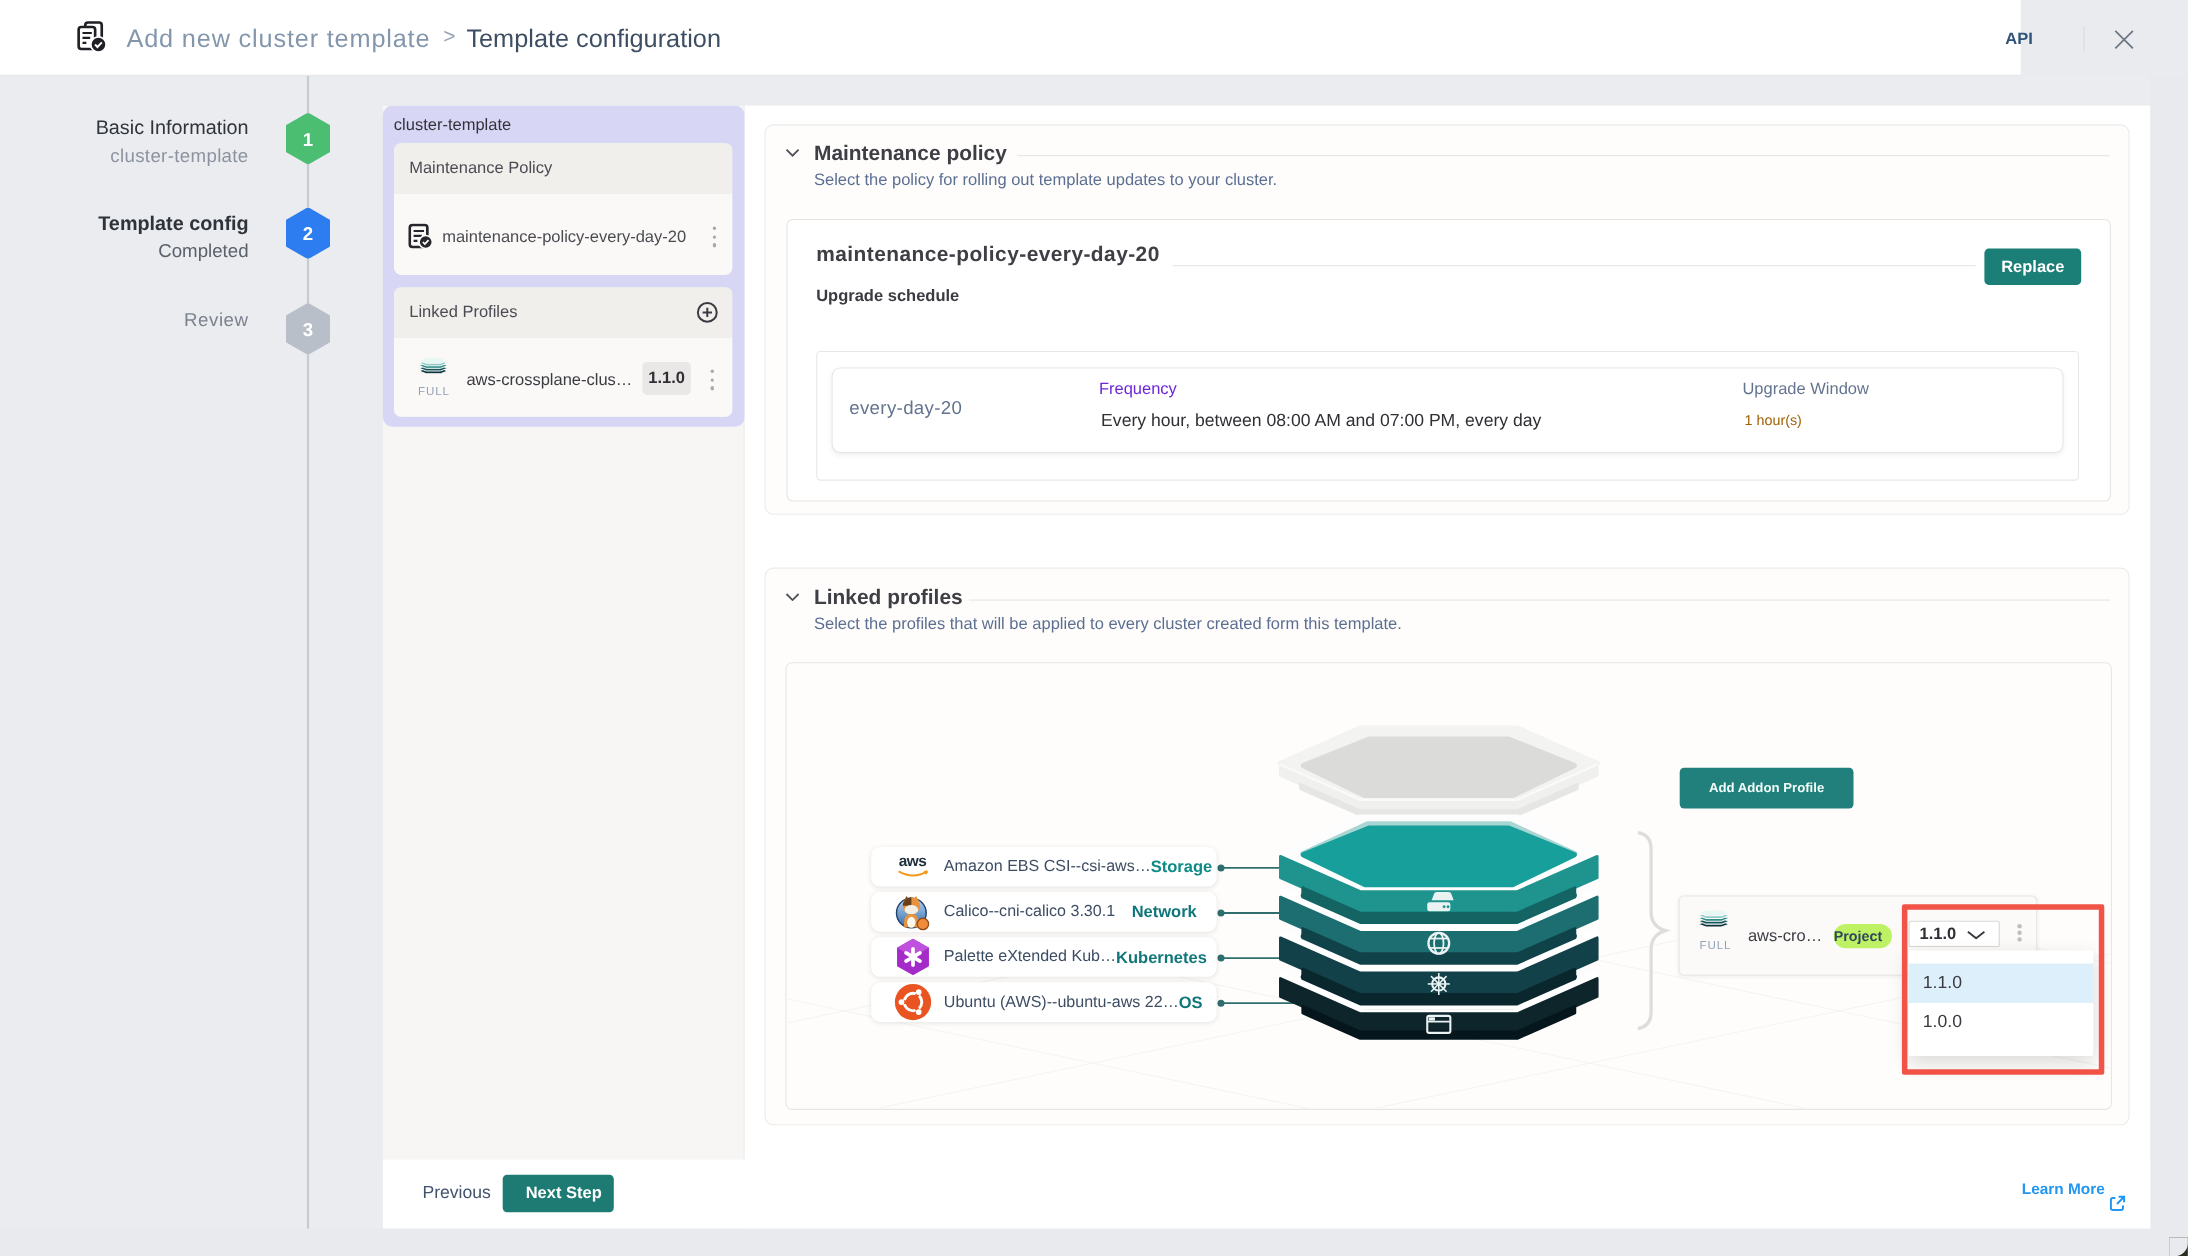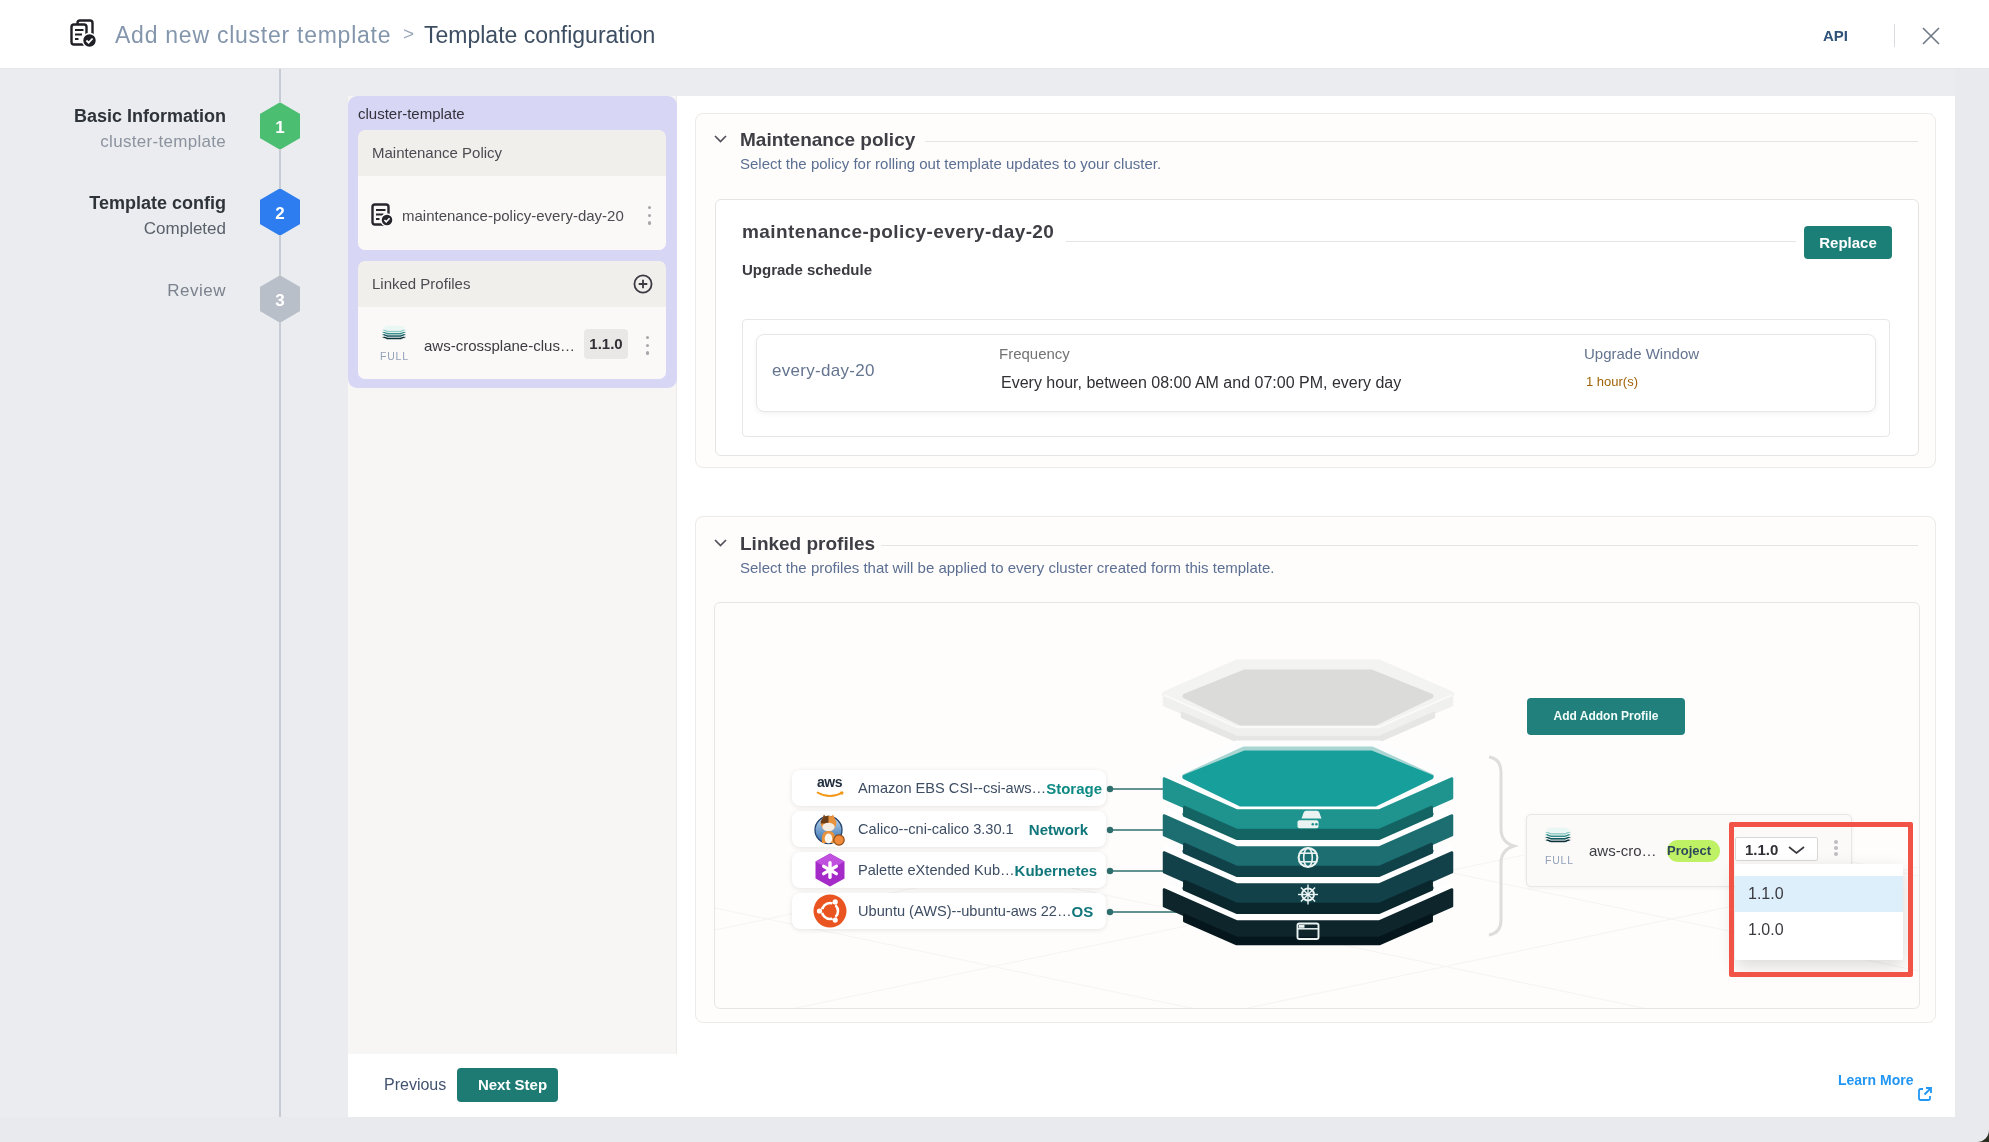--- a/index.html
+++ b/index.html
@@ -8,21 +8,21 @@
   .abs { position:absolute; }
   .pill { width:314px; height:36px; background:#fff; border-radius:8px; box-shadow:0 1px 5px rgba(0,0,0,0.10);
           display:flex; align-items:center; padding:0 18px 0 21px; }
   .picon { width:34px; height:34px; position:relative; flex:0 0 34px; display:flex; align-items:center; }
   .pname { font-size:14.6px; color:#3D4D63; margin-left:11px; white-space:nowrap; }
   .pcat  { font-size:15px; font-weight:bold; color:#10767A; margin-left:auto; white-space:nowrap; }
 </style>
 </head>
 <body>
 
-<div class="abs" style="left:0;top:0;width:1989px;height:69px;background:#fff;border-bottom:1px solid #E4E6EA;z-index:5;">
+<div class="abs" style="left:0;top:0;width:1837px;height:69px;background:#fff;border-bottom:1px solid #E4E6EA;z-index:5;">
   <svg class="abs" style="left:70px;top:19px;" width="28" height="30" viewBox="0 0 28 30">
     <rect x="7.5" y="1.5" width="15" height="19" rx="2.5" fill="none" stroke="#1F1F26" stroke-width="2.4"></rect>
     <rect x="1.5" y="5.5" width="15" height="20" rx="2.5" fill="#fff" stroke="#1F1F26" stroke-width="2.4"></rect>
     <line x1="5" y1="11" x2="13.5" y2="11" stroke="#1F1F26" stroke-width="2"></line>
     <line x1="5" y1="15.5" x2="12" y2="15.5" stroke="#1F1F26" stroke-width="2"></line>
     <line x1="5" y1="20" x2="8.5" y2="20" stroke="#1F1F26" stroke-width="2"></line>
     <circle cx="19.5" cy="21.5" r="7" fill="#1F1F26" stroke="#fff" stroke-width="1.6"></circle>
     <path d="M16.4 21.5 l2.2 2.2 l4-4.2" fill="none" stroke="#fff" stroke-width="1.8"></path>
   </svg>
   <span class="abs" style="left:115px;top:22px;font-size:23px;letter-spacing:0.75px;color:#8496AC;">Add new cluster template</span>
@@ -31,21 +31,21 @@
   <span class="abs" style="left:1823px;top:27px;font-size:15px;font-weight:bold;color:#2E5279;">API</span>
   <div class="abs" style="left:1894px;top:24px;width:1px;height:23px;background:#D8DCE2;"></div>
   <svg class="abs" style="left:1921px;top:26px;" width="20" height="20" viewBox="0 0 20 20">
     <path d="M2 2 L18 18 M18 2 L2 18" stroke="#6E7884" stroke-width="1.6"></path>
   </svg>
 </div>
 
 <div class="abs" style="left:0;top:69px;width:348px;height:1073px;background:#EAECEF;"></div>
 <div class="abs" style="left:279px;top:69px;width:2px;height:1073px;background:#C7CBD3;"></div>
 
-<div class="abs" style="left:0;top:106px;width:226px;text-align:right;font-size:18px;font-weight:bold;color:#2F333A;">Basic Information</div>
+<div class="abs" style="left:0;top:106px;width:226px;text-align:right;font-size:18px;font-weight:normal;color:#2F333A;">Basic Information</div>
 <div class="abs" style="left:0;top:132px;width:226px;text-align:right;font-size:17px;letter-spacing:0.3px;color:#8C939F;">cluster-template</div>
 <div class="abs" style="left:0;top:193px;width:226px;text-align:right;font-size:18px;font-weight:bold;color:#2F333A;">Template config</div>
 <div class="abs" style="left:0;top:219px;width:226px;text-align:right;font-size:17px;color:#5A616B;">Completed</div>
 <div class="abs" style="left:0;top:281px;width:226px;text-align:right;font-size:17px;letter-spacing:0.5px;color:#7B828D;">Review</div>
 
 <svg class="abs" style="left:260px;top:103px;" width="40" height="46" viewBox="0 0 40 46">
   <polygon points="20,1 39,12 39,34 20,45 1,34 1,12" fill="#4CBE72" stroke="#4CBE72" stroke-width="3" stroke-linejoin="round"></polygon>
   <text x="20" y="29.5" text-anchor="middle" font-size="17" font-weight="bold" fill="#fff">1</text>
 </svg>
 <svg class="abs" style="left:260px;top:189px;" width="40" height="46" viewBox="0 0 40 46">
@@ -124,21 +124,21 @@
   <span class="abs" style="left:44px;top:41px;font-size:15px;color:#5C6F92;">Select the policy for rolling out template updates to your cluster.</span>
 
   <div class="abs" style="left:19px;top:85px;width:1204px;height:257px;background:#fff;border:1px solid #E5E4E2;border-radius:6px;">
     <span class="abs" style="left:26px;top:21px;font-size:19px;letter-spacing:0.4px;font-weight:bold;color:#3E3E45;">maintenance-policy-every-day-20</span>
     <div class="abs" style="left:350px;top:41px;width:730px;height:1px;background:#E5E5E5;"></div>
     <div class="abs" style="left:1088px;top:26px;width:88px;height:33px;background:#1B7E77;border-radius:4px;text-align:center;line-height:33px;font-size:15px;font-weight:bold;color:#fff;">Replace</div>
     <span class="abs" style="left:26px;top:61px;font-size:15px;font-weight:bold;color:#3A3A40;">Upgrade schedule</span>
     <div class="abs" style="left:26px;top:119px;width:1148px;height:118px;border:1px solid #E8E7E5;border-radius:4px;">
       <div class="abs" style="left:13px;top:14px;width:1120px;height:78px;background:#fff;border:1px solid #E8E7E5;border-radius:8px;box-shadow:0 2px 5px rgba(0,0,0,0.05);">
         <span class="abs" style="left:15px;top:26px;font-size:17px;letter-spacing:0.3px;color:#64748F;">every-day-20</span>
-        <span class="abs" style="left:242px;top:10px;font-size:15px;color:#737373;">Frequency</span>
+        <span class="abs" style="left:242px;top:10px;font-size:15px;color:#6d28d9;">Frequency</span>
         <span class="abs" style="left:244px;top:39px;font-size:16px;color:#2F2F34;">Every hour, between 08:00 AM and 07:00 PM, every day</span>
         <span class="abs" style="left:827px;top:10px;font-size:15px;color:#64748F;">Upgrade Window</span>
         <span class="abs" style="left:829px;top:39px;font-size:13px;color:#a16207;">1 hour(s)</span>
       </div>
     </div>
   </div>
 </div>
 
 <div class="abs" style="left:695px;top:516px;width:1241px;height:507px;background:#FEFDFC;border:1px solid #ECEBE9;border-radius:8px;">
   <svg class="abs" style="left:18px;top:22px;" width="13" height="8" viewBox="0 0 13 8">

